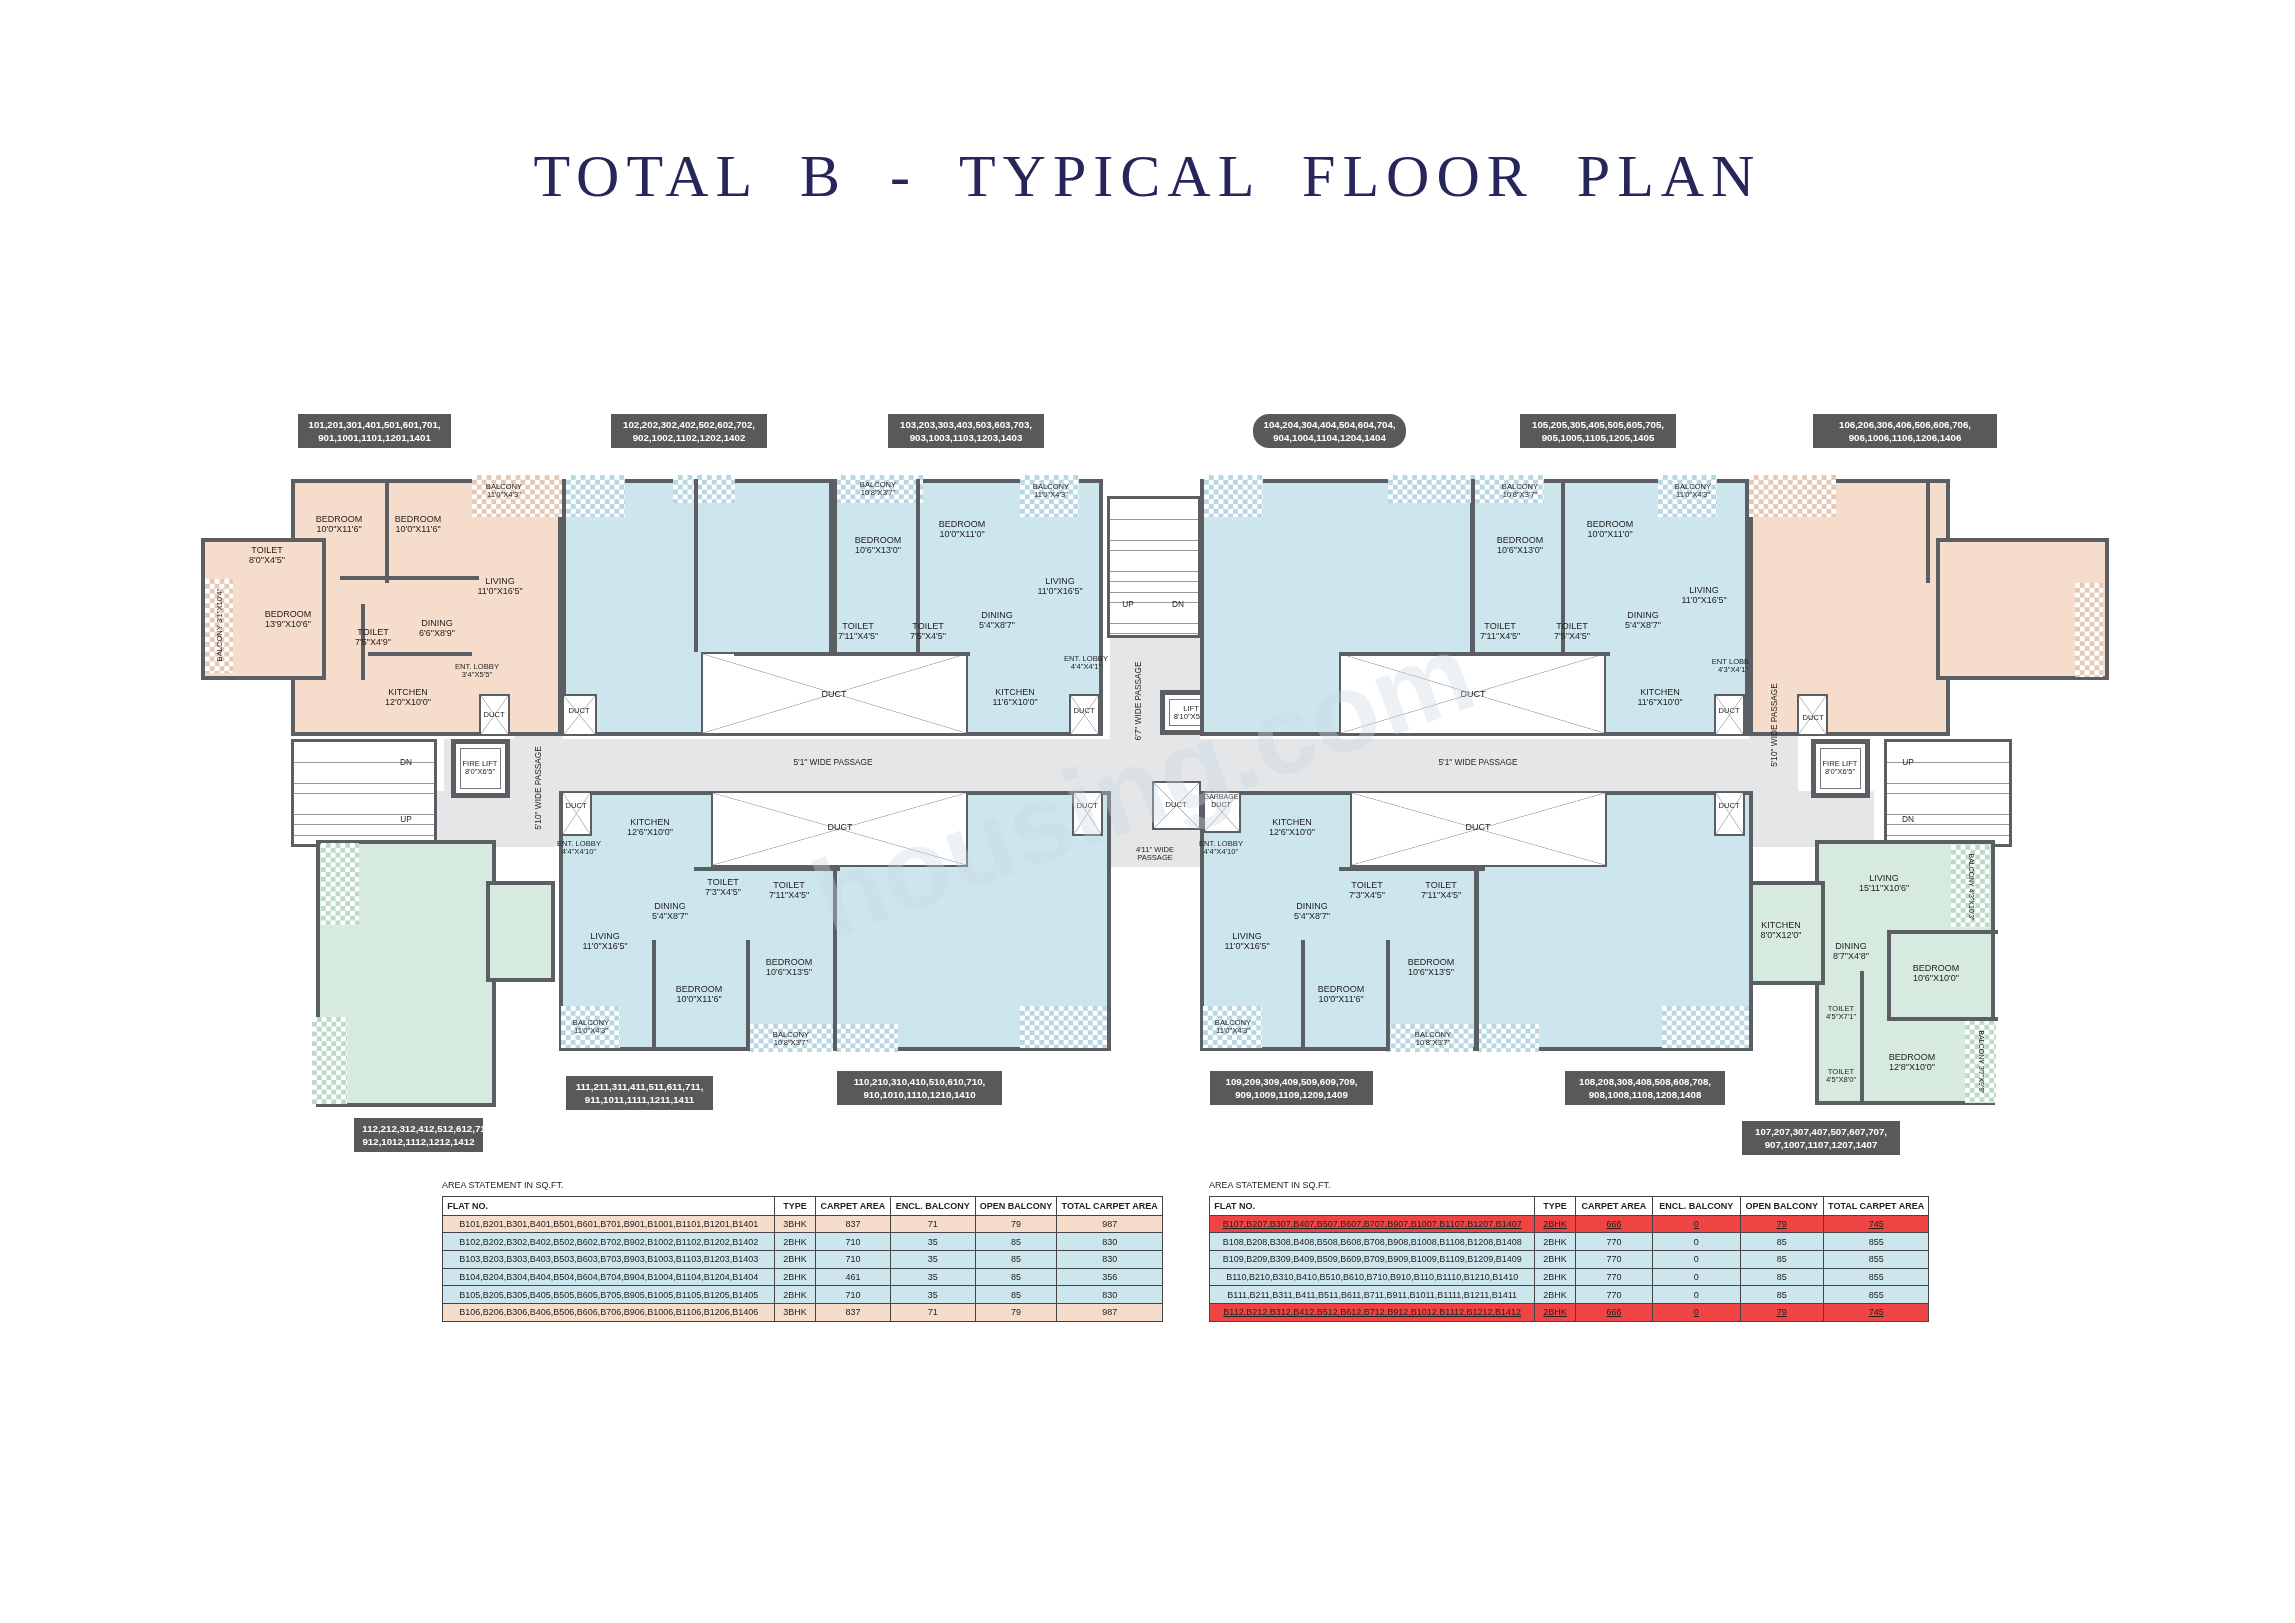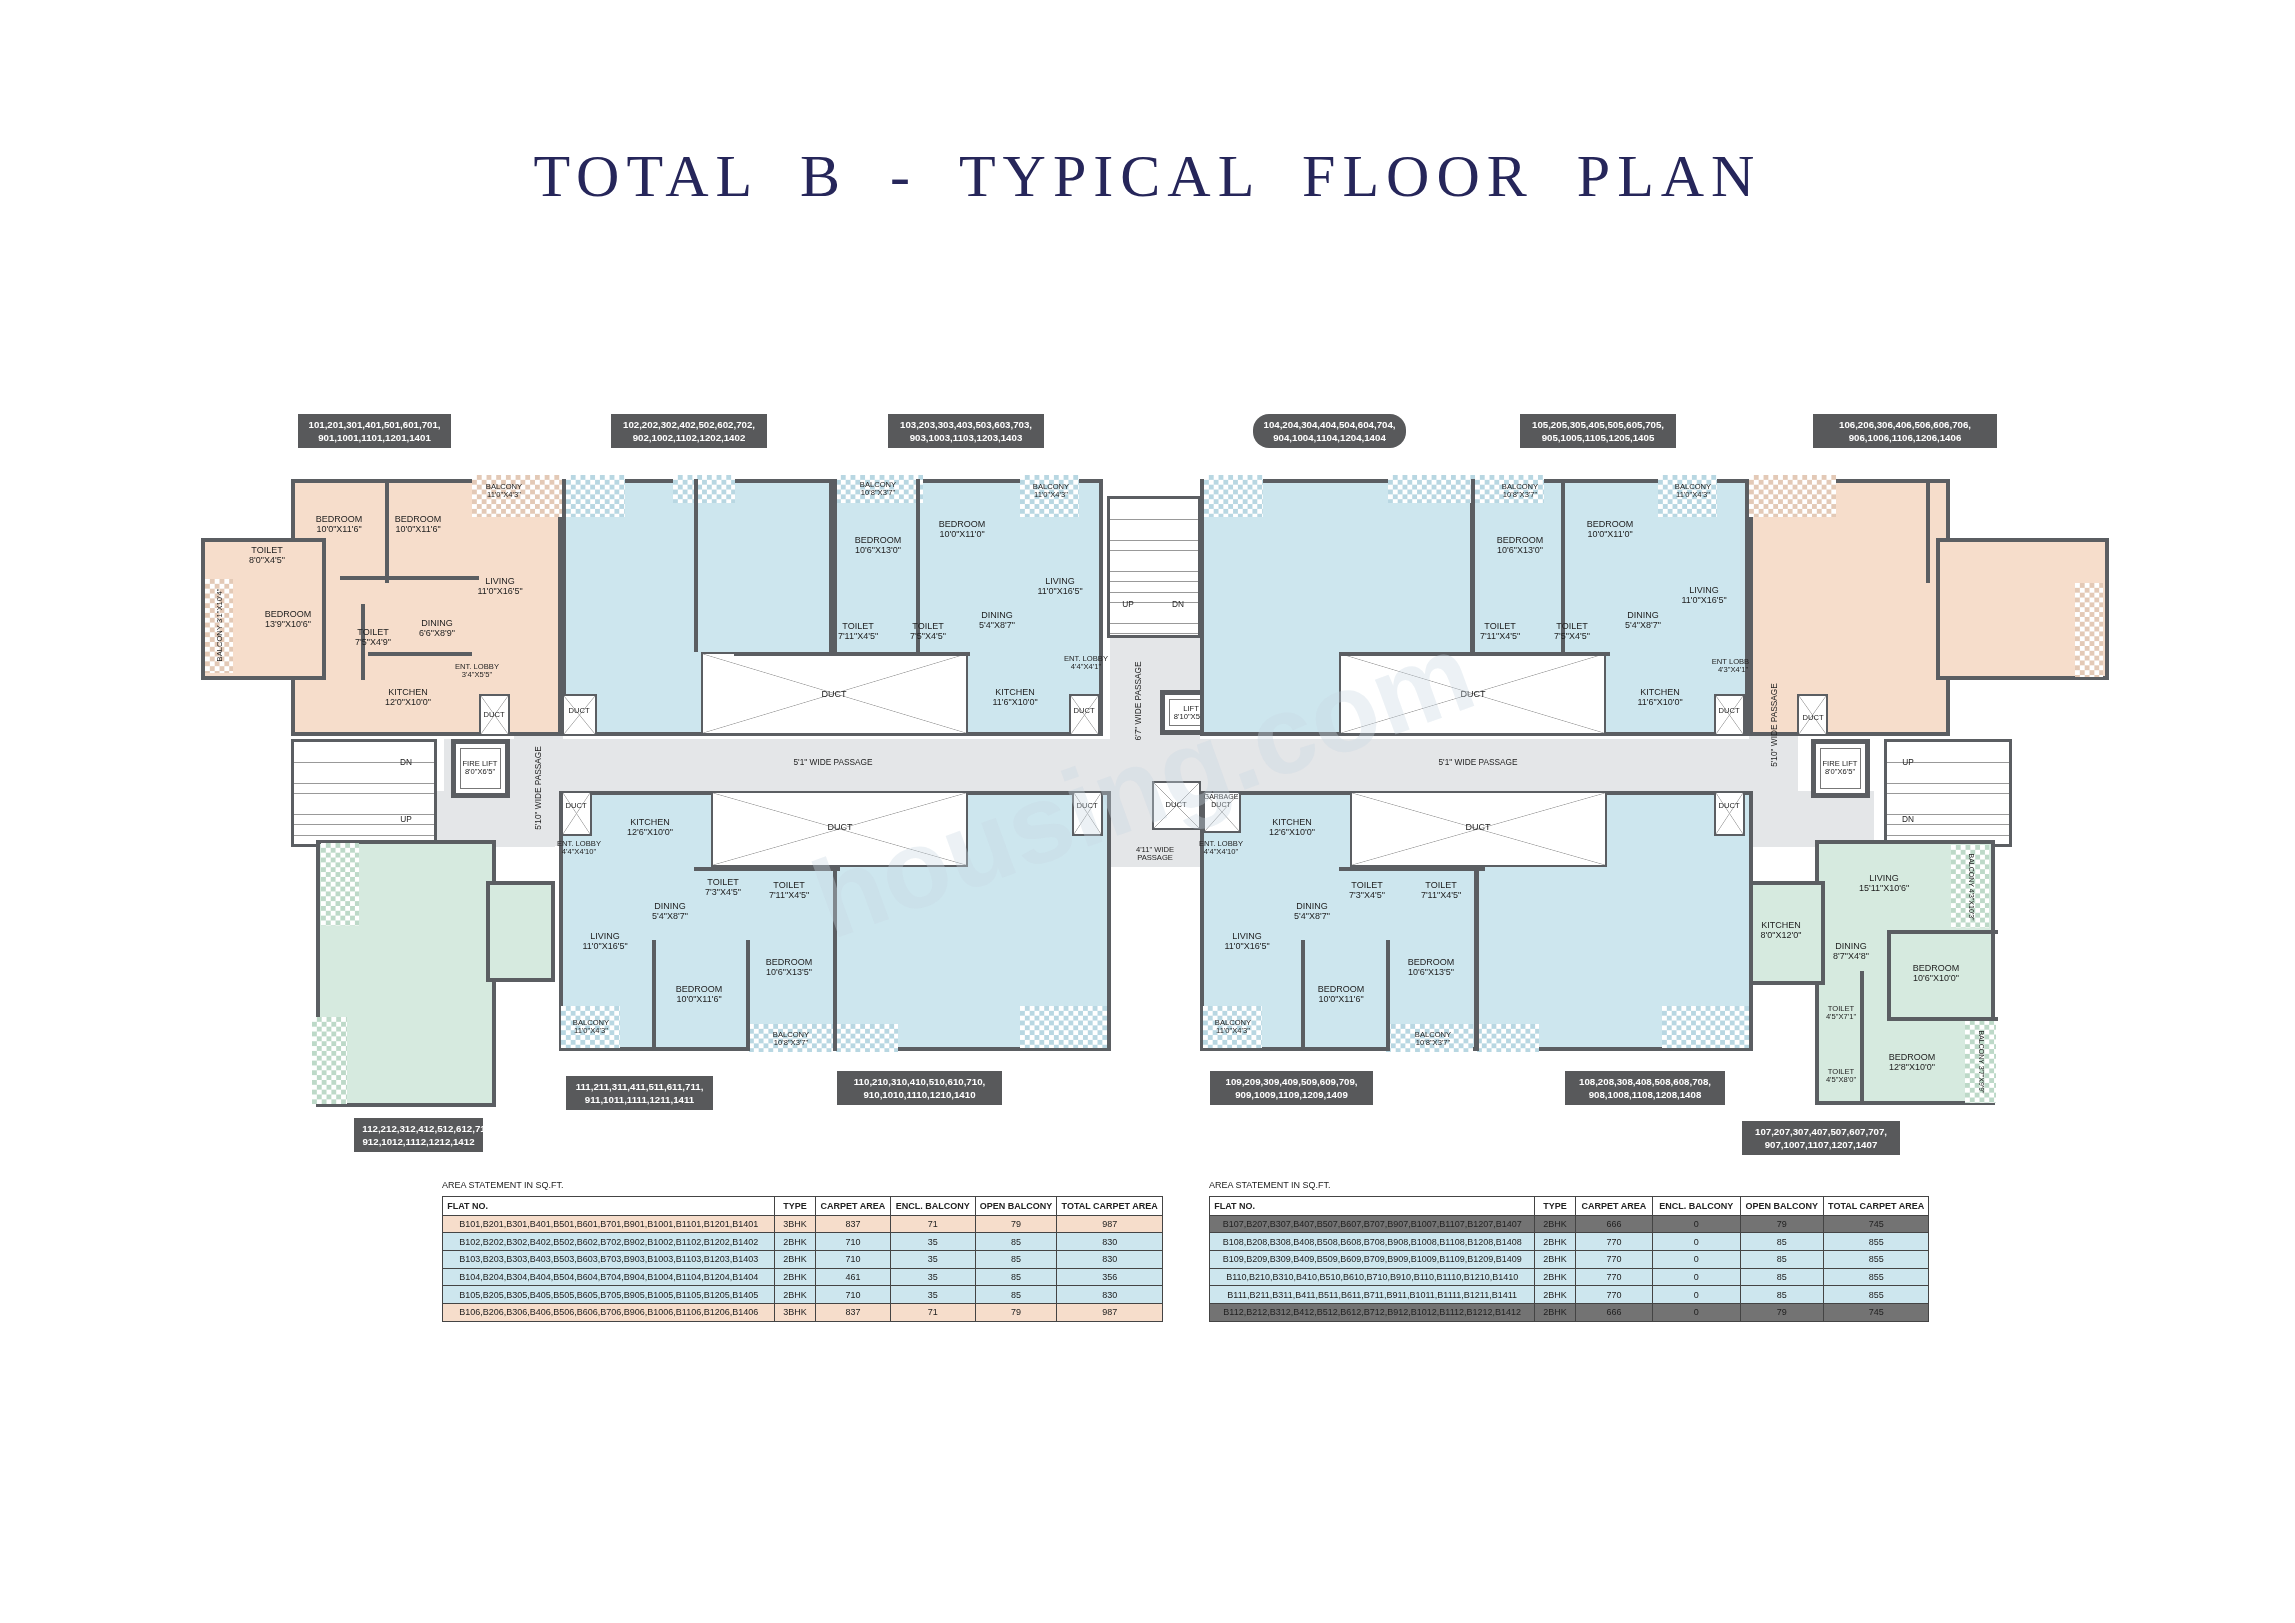--- a/index.html
+++ b/index.html
@@ -25,21 +25,21 @@
   .lift{position:absolute;box-sizing:border-box;border:5.6px solid #5b5e62;background:#fff;}
   .lift .inner{position:absolute;left:4.2px;right:4.2px;top:4.2px;bottom:4.2px;border:1.4px solid #777;}
   .tbl-wrap{position:absolute;top:1180px;}
   .tbl-cap{font-size:9px;color:#222;margin-bottom:5.6px;}
   table{border-collapse:collapse;font-size:9px;}
   th,td{border:1.4px solid #444;padding:0 4.2px;height:16.7px;text-align:center;white-space:nowrap;}
   th{background:#fff;font-weight:bold;height:18px;}
   th:first-child{text-align:left;}
   tr.r3 td{background:#f6ddcb;}
   tr.r2b td{background:#cde6ee;}
-  tr.r2g td{background:#737373;}
+  tr.r2g td{background:#ef4444;text-decoration:underline;}
   .watermark{position:absolute;left:798px;top:722px;font-size:111px;color:rgba(200,215,225,0.35);font-family:"Liberation Sans",sans-serif;transform:rotate(-20deg);pointer-events:none;font-weight:bold;}
 </style>
 </head>
 <body>
 
 <div class="title">TOTAL B - TYPICAL FLOOR PLAN</div>
 
 <div class="tag" style="left:298px;top:414px;width:153px;white-space:pre-line;">101,201,301,401,501,601,701,
 901,1001,1101,1201,1401</div>
 <div class="tag" style="left:611px;top:414px;width:156px;white-space:pre-line;">102,202,302,402,502,602,702,

